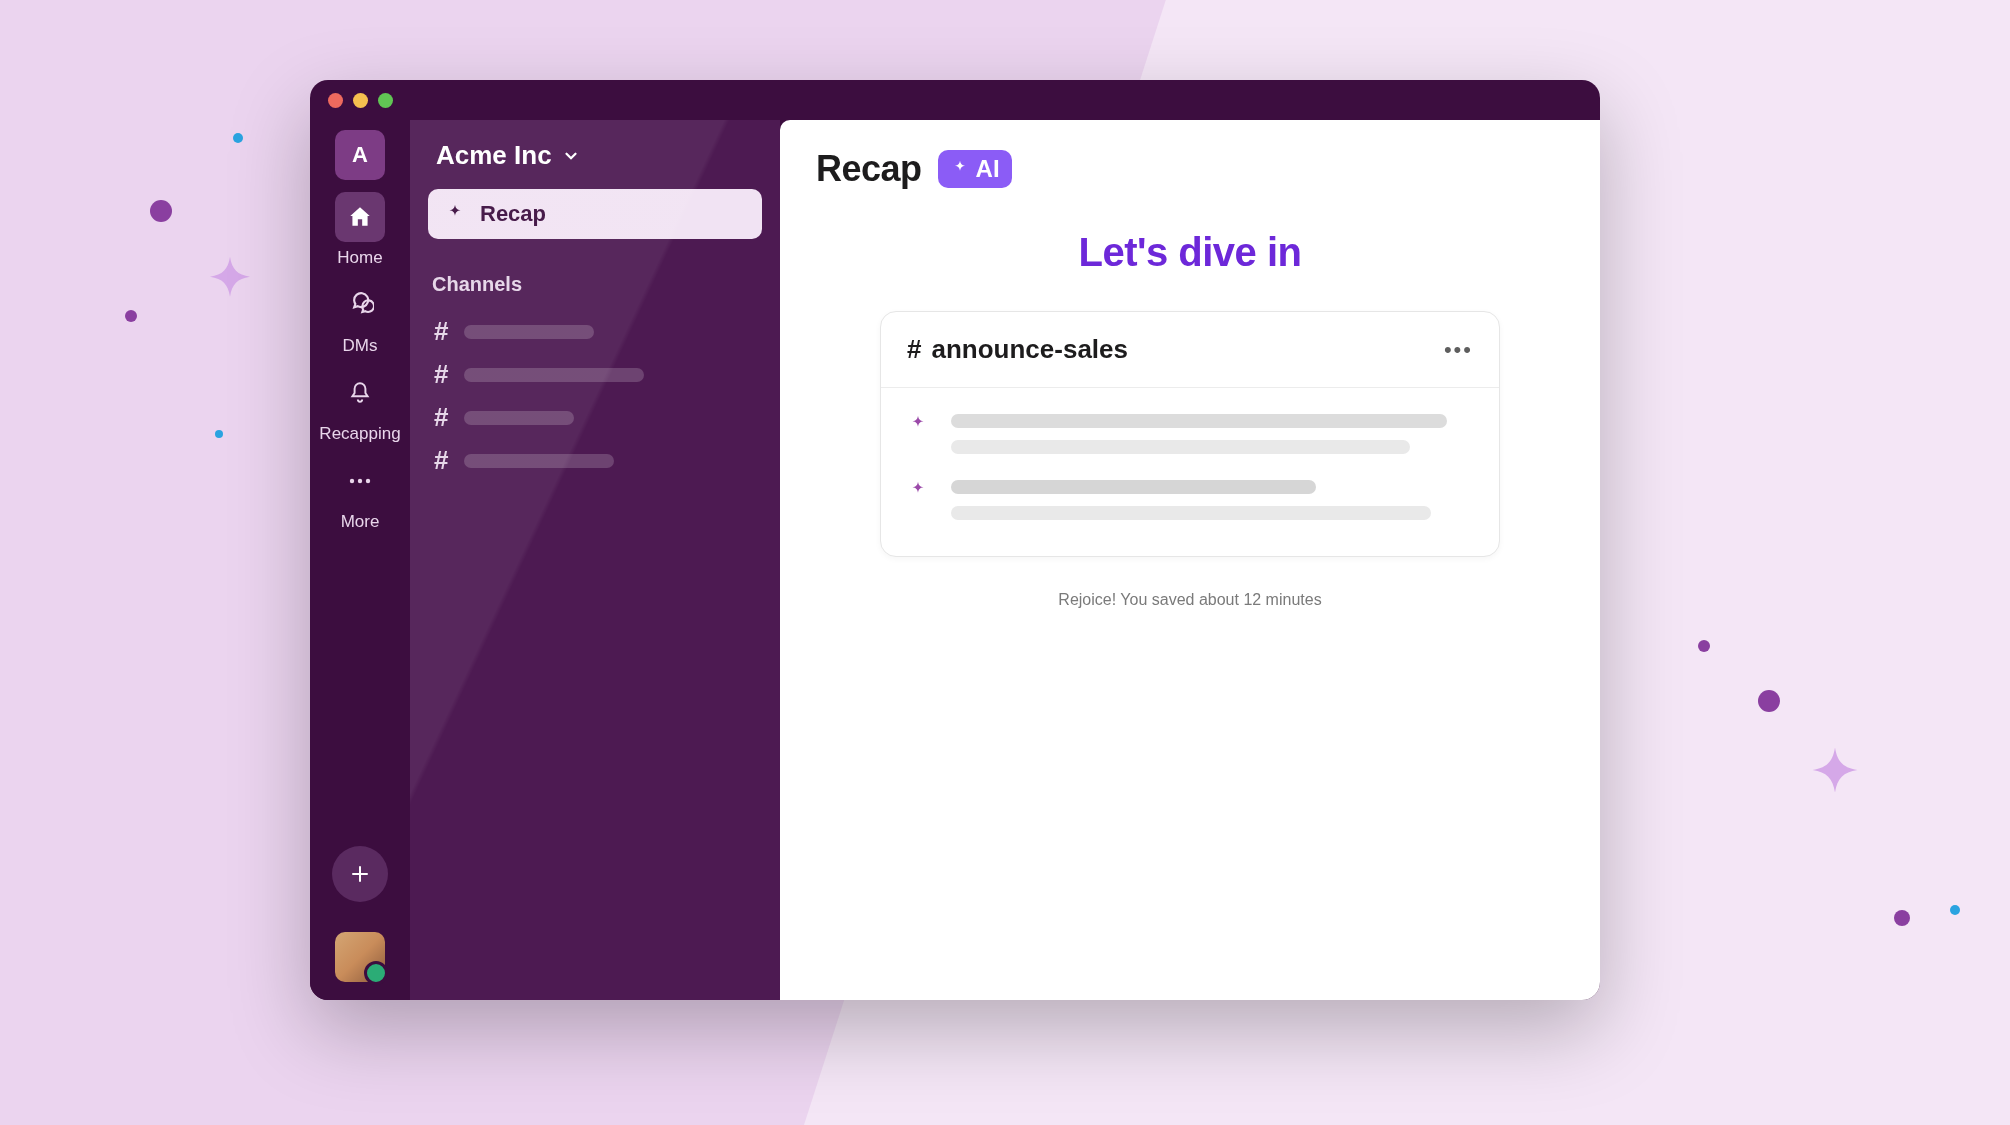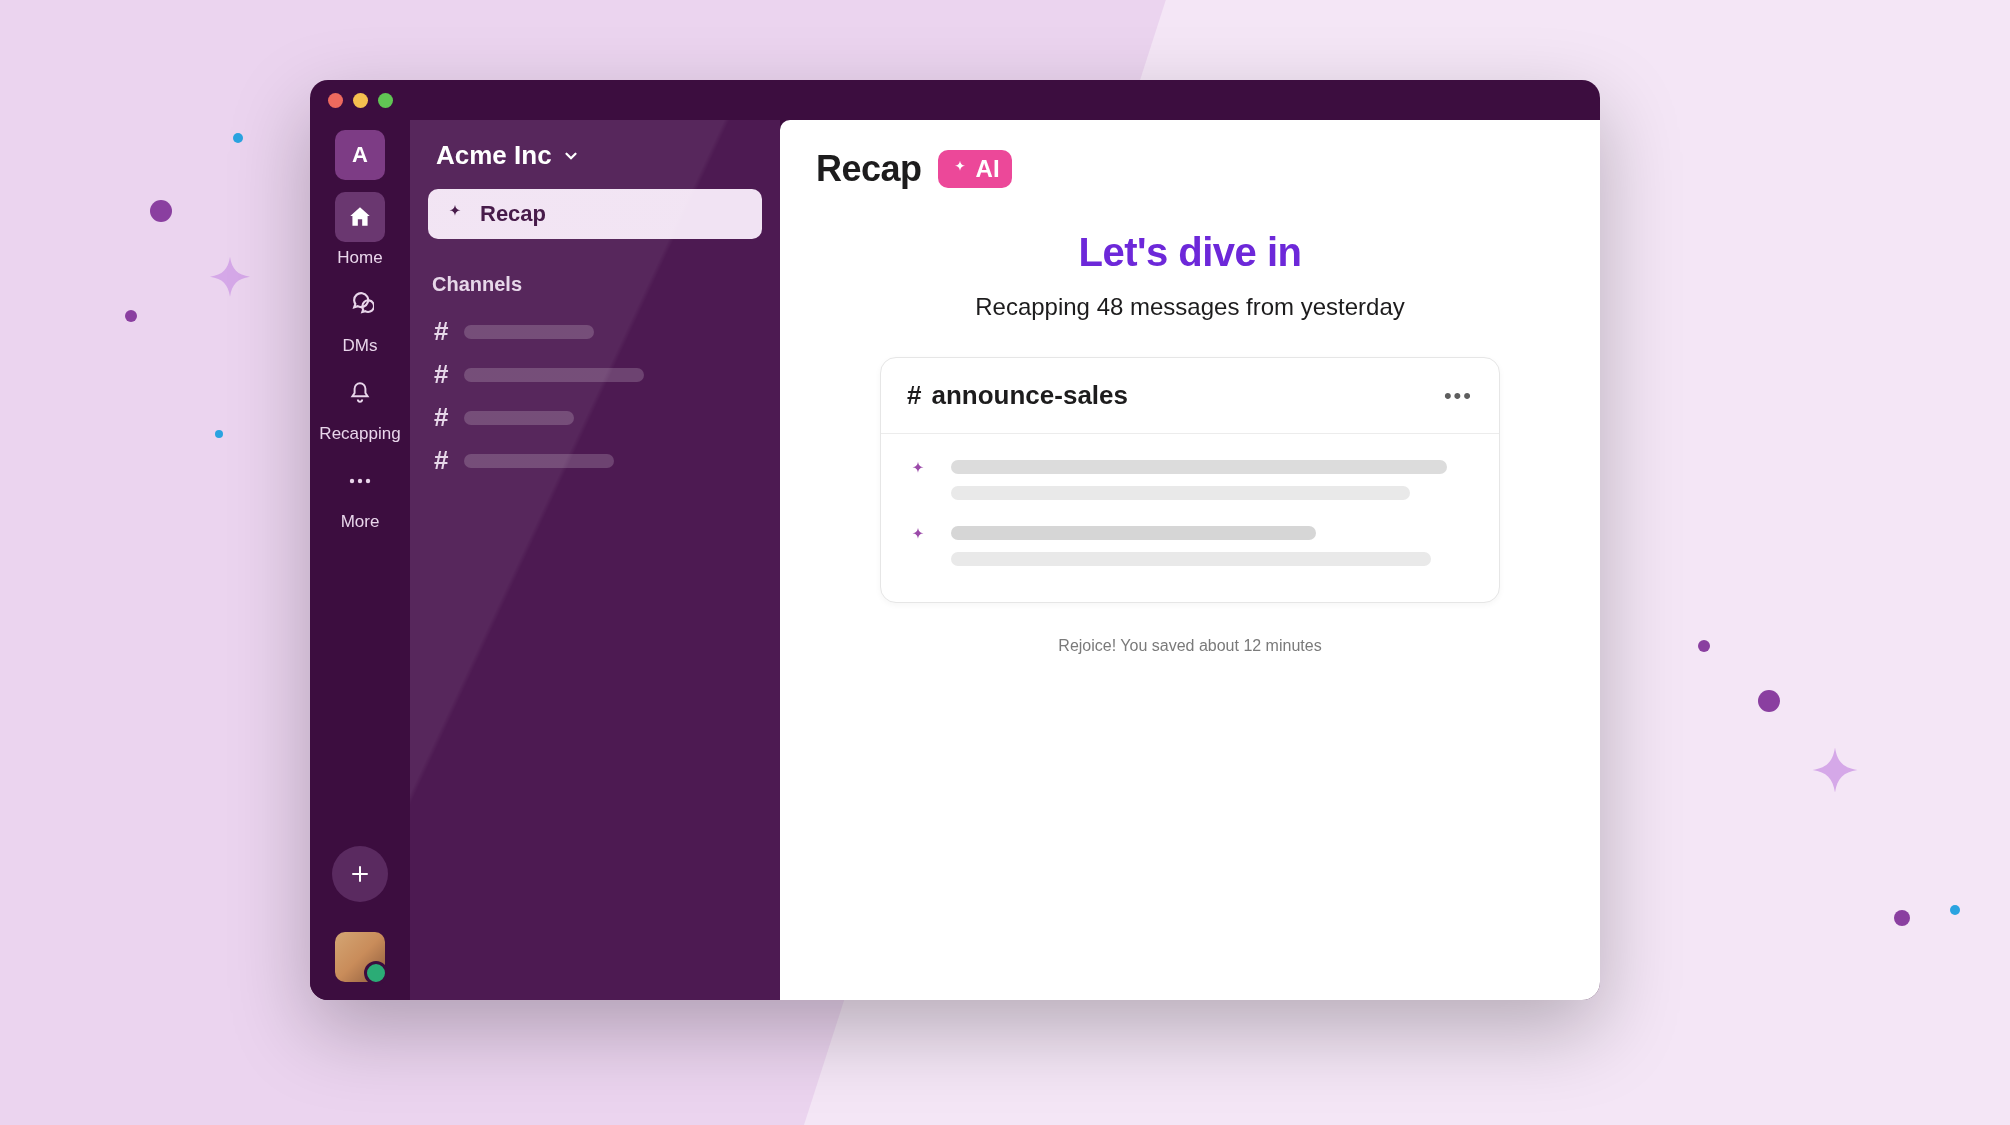--- a/index.html
+++ b/index.html
@@ -136,21 +136,21 @@
 .main {
   flex:1;
   background:#fff;
   border-radius: 10px 0 0 0;
   padding: 28px 36px;
   overflow:hidden;
 }
 .main-title-row { display:flex; align-items:center; gap:16px; }
 .main-title { font-size:36px; font-weight:900; color:#1d1c1d; letter-spacing:-0.5px; }
 .ai-badge {
-  background:#ec4899; color:#fff; border-radius:10px;
+  background:#8b5cf6; color:#fff; border-radius:10px;
   padding:5px 12px; display:flex; align-items:center; gap:6px;
   font-weight:800; font-size:24px;
 }
 .hero {
   text-align:center; margin-top:40px;
 }
 .hero-title { font-size:40px; font-weight:900; color:#6d28d9; letter-spacing:-0.5px; }
 .hero-sub { font-size:24px; color:#1d1c1d; margin-top:18px; }
 
 .card {
@@ -310,21 +310,20 @@
         <span class="ai-badge">
           <svg width="20" height="20" viewBox="0 0 24 24">
               <path fill="#fff" d="M12 2c.6 3.8 2.2 5.4 6 6-3.8.6-5.4 2.2-6 6-.6-3.8-2.2-5.4-6-6 3.8-.6 5.4-2.2 6-6z"></path>
             </svg>
           <span>AI</span>
         </span>
       </div>
 
       <div class="hero">
         <div class="hero-title">Let's dive in</div>
-        <div class="hero-sub">Recapping 48 messages from yesterday</div>
       </div>
 
       <div class="card">
         <div class="card-header">
           <div class="card-chan">
             <span>#</span>
             <span>announce-sales</span>
           </div>
           <div class="dots">•••</div>
         </div>

